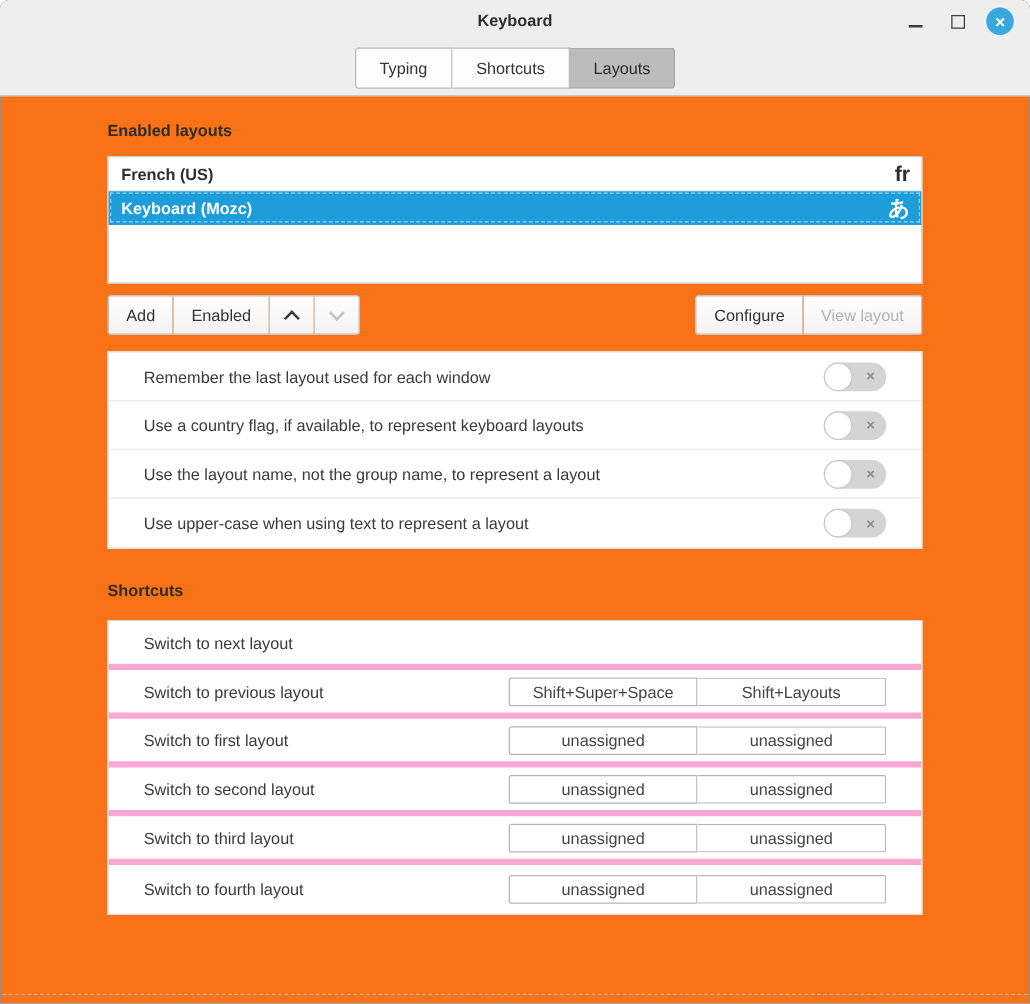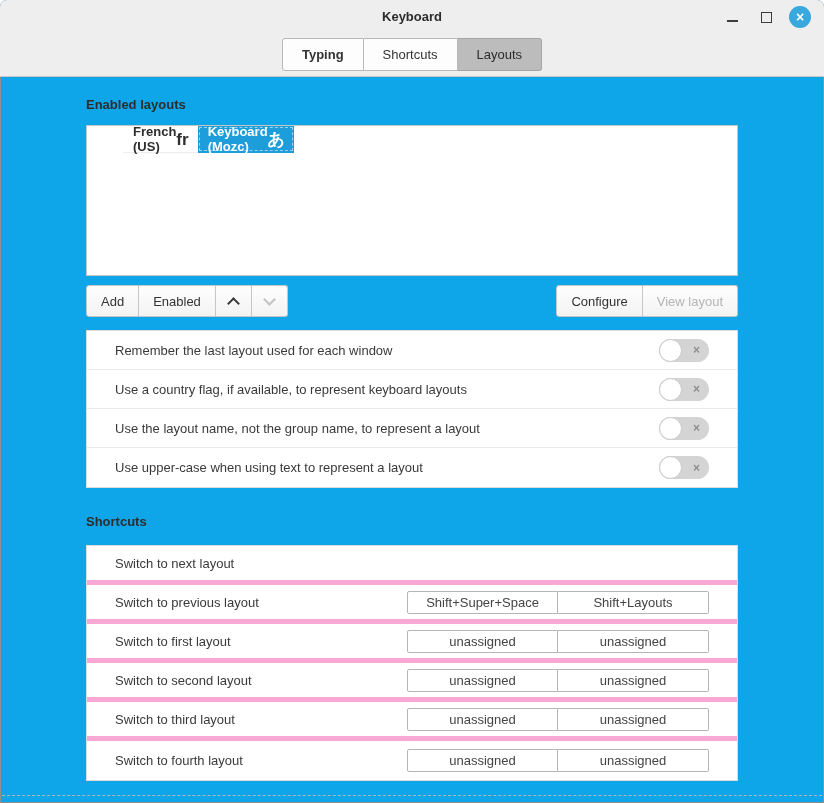--- a/index.html
+++ b/index.html
@@ -3,21 +3,21 @@
 <meta charset="utf-8">
 <style>
   * { margin: 0; padding: 0; box-sizing: border-box; }
   html, body { width: 824px; height: 803px; background: #ffffff; }
   body { font-family: "Liberation Sans", "DejaVu Sans", sans-serif; font-size: 13px; color: #3a3a3a; }
 
   .window {
     width: 824px; height: 803px;
     border-radius: 7px 7px 0 0;
     overflow: hidden;
-    background: #0ea5e9;
+    background: #f97316;
     box-shadow: 0 0 0 1px #8f8f8f inset;
     position: relative;
   }
 
   
   .header {
     background: #eeeeef;
     border-bottom: 1px solid #c6c6c9;
     height: 77px;
     position: relative;
@@ -42,33 +42,33 @@
   }
 
   
   .tabs { display: flex; justify-content: center; margin-top: 5px; }
   .tab {
     height: 33px; padding: 0 19px;
     display: flex; align-items: center; justify-content: center;
     background: #fdfdfd; border: 1px solid #b9b9b9; border-left-width: 0;
     color: #333333; font-size: 13px; cursor: default;
   }
-  .tab:first-child { border-left-width: 1px; border-radius: 3px 0 0 3px; font-weight: bold; }
+  .tab:first-child { border-left-width: 1px; border-radius: 3px 0 0 3px; }
   .tab:last-child { border-radius: 0 3px 3px 0; }
   .tab.active { background: #bcbcbc; border-color: #a5a5a5; color: #2b2b2b; }
 
   
   .content { padding: 20px 86px 0 86px; }
   .section-heading { font-weight: bold; color: #2d2d2d; font-size: 13px; height: 18px; }
 
   
   .layout-list {
-    margin-top: 10px; height: 151px;
+    margin-top: 10px; height: 102px;
     background: #ffffff; border: 1px solid #c6c6c6;
-    display: flex; flex-direction: row; padding-left: 36px;
+    display: flex; flex-direction: column;
   }
   .layout-row {
     height: 27px; flex: 0 0 27px;
     display: flex; align-items: center; justify-content: space-between;
     padding: 0 9px 0 10px;
     background: #ffffff; border-bottom: 1px solid #ededed;
   }
   .layout-row .layout-name { font-weight: bold; color: #2e2e2e; }
   .layout-row .layout-indicator { font-weight: bold; font-size: 17px; color: #2e2e2e; line-height: 1; }
   .layout-row.selected { background: #1e9ddb; border-bottom: 1px solid #1e9ddb; position: relative; }

